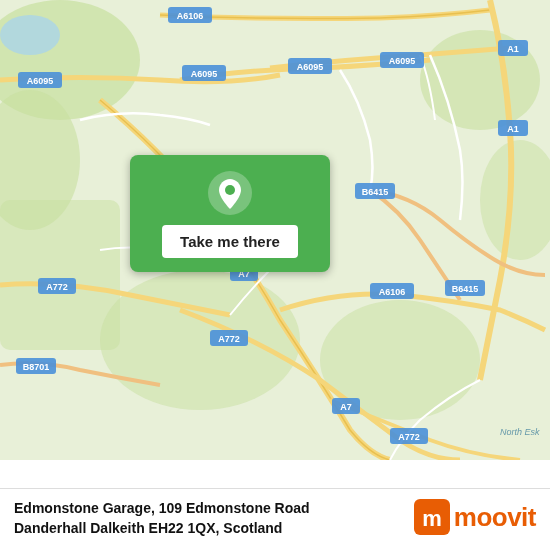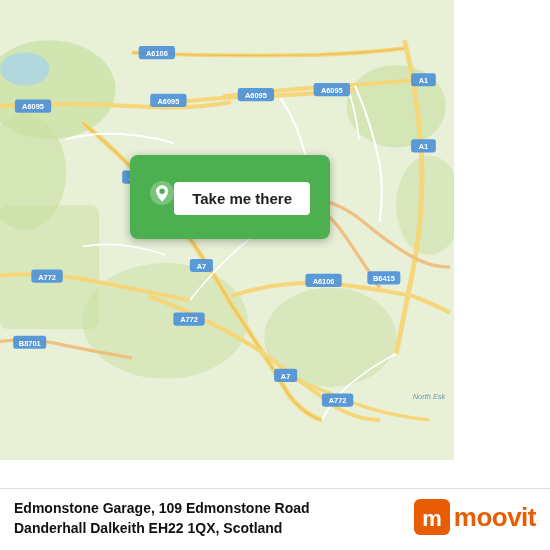--- a/index.html
+++ b/index.html
@@ -6,21 +6,21 @@
     body {
       width: 550px;
       height: 550px;
       overflow: hidden;
       font-family: Arial, sans-serif;
       background: #fff;
     }
 
     .map-container {
       position: relative;
-      width: 454px;
+      width: 550px;
       height: 460px;
       overflow: hidden;
       background: #e8f0d8;
     }
 
     
     .map-bg {
       position: absolute;
       inset: 0;
       background-color: #e8f0d8;
@@ -36,21 +36,21 @@
 
     
     .button-overlay {
       position: absolute;
       top: 155px;
       left: 130px;
       width: 200px;
       background: #4caf50;
       border-radius: 8px;
       display: flex;
-      flex-direction: row;
+      flex-direction: column;
       align-items: center;
       padding: 16px 20px 14px;
       box-shadow: 0 2px 8px rgba(0,0,0,0.3);
     }
 
     .location-pin {
       width: 44px;
       height: 44px;
       margin-bottom: 10px;
     }

